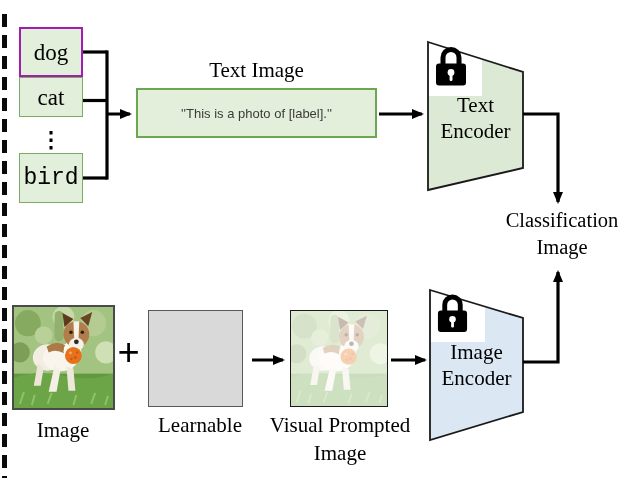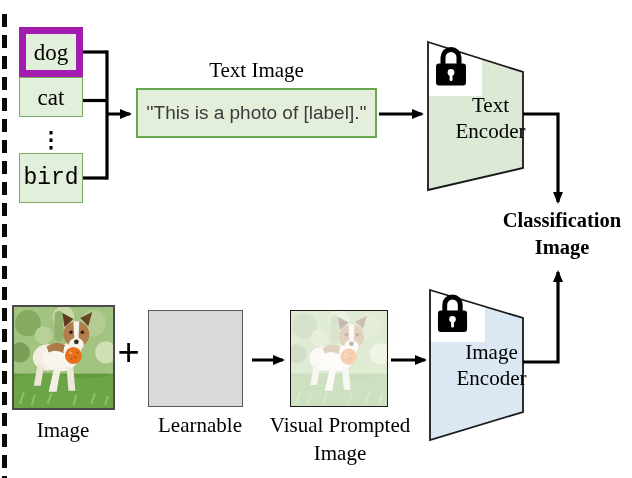--- a/index.html
+++ b/index.html
@@ -11,44 +11,44 @@
     position:absolute;left:2px;top:14px;width:5px;height:464px;
     background:repeating-linear-gradient(to bottom,#0a0a0a 0 13px,transparent 13px 21px);
   }
   .overlay{position:absolute;left:0;top:0;width:632px;height:478px;pointer-events:none;}
   .class-box{
     position:absolute;left:19px;width:64px;box-sizing:border-box;
     background:#e2efda;border:1.6px solid #7cab62;
     display:flex;align-items:center;justify-content:center;
     font-size:23px;line-height:1;
   }
-  .class-box.highlight{border:7px solid #a21caf;}
+  .class-box.highlight{border:2px solid #a21caf;}
   .dots{
     position:absolute;left:19px;top:126px;width:64px;height:28px;
     display:flex;align-items:center;justify-content:center;
     font-size:22px;font-weight:bold;line-height:1;letter-spacing:0;
   }
   .prompt-title{
     position:absolute;left:136px;top:57px;width:241px;height:26px;
     text-align:center;font-size:21px;line-height:26px;
   }
   .prompt-box{
     position:absolute;left:136px;top:88px;width:241px;height:50px;box-sizing:border-box;
     background:#e3efdb;border:2px solid #6aa84f;
     display:flex;align-items:center;justify-content:center;
-    font-family:"Liberation Sans", sans-serif;font-size:19px;color:#3b3b3b;
+    font-family:"Liberation Sans", sans-serif;font-size:13px;color:#3b3b3b;
   }
   .enc-label{
-    position:absolute;text-align:center;font-size:21px;line-height:26px;z-index:3;padding-left:15px;
+    position:absolute;text-align:center;font-size:21px;line-height:26px;z-index:3;
   }
   .enc-label.text-enc{left:428px;top:92px;width:95px;}
   .enc-label.image-enc{left:430px;top:339px;width:93px;}
   .loss-label{
     position:absolute;left:495px;top:207px;width:134px;
-    text-align:center;font-size:20.5px;line-height:27px;font-weight:bold;
+    text-align:center;font-size:20.5px;line-height:27px;font-weight:normal;
   }
   .img-frame{
     position:absolute;box-sizing:border-box;overflow:hidden;background:#fff;
   }
   .img-frame.input{left:12px;top:305px;width:103px;height:105px;border:2px solid #4a4a4a;}
   .img-frame.prompted{left:290px;top:310px;width:98px;height:97px;border:1.8px solid #1a1a1a;}
   .img-frame svg{display:block;width:100%;height:100%;}
   .plus{
     position:absolute;left:108px;top:329px;width:41px;height:45px;
     display:flex;align-items:center;justify-content:center;

